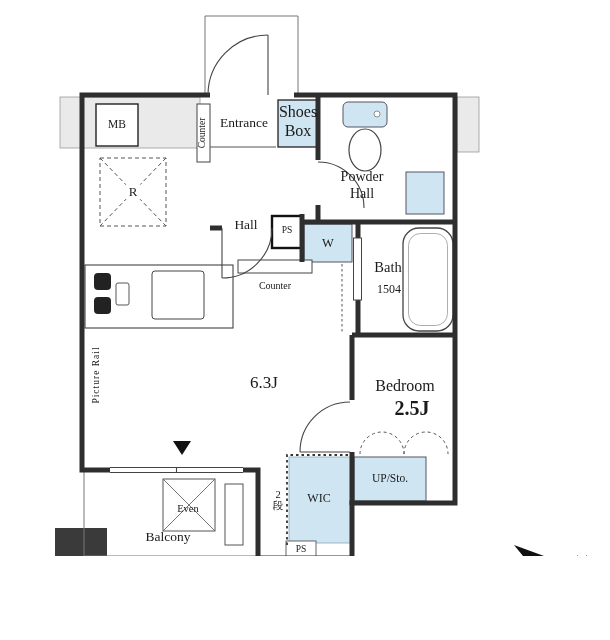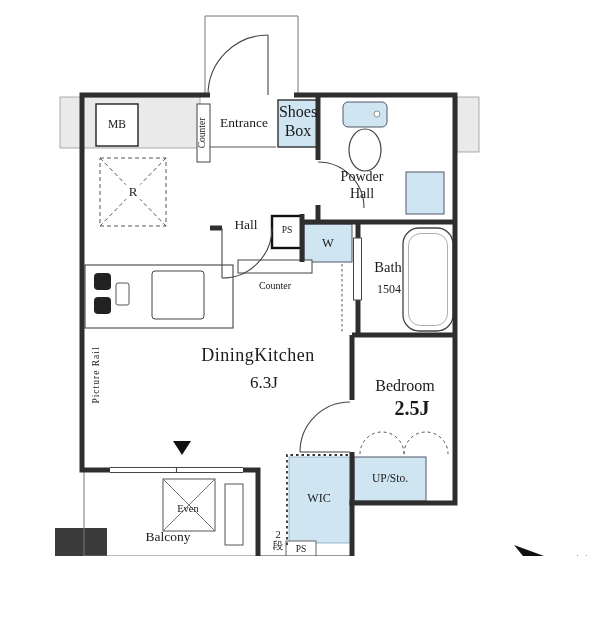--- a/index.html
+++ b/index.html
@@ -4,21 +4,21 @@
 <style>
   html,body{margin:0;padding:0;background:#fff;}
   #stage{position:relative;width:610px;height:556px;background:#ffffff;overflow:hidden;
          font-family:"Liberation Serif","DejaVu Serif",serif;color:#1a1a1a;}
   #plan-svg{position:absolute;left:0;top:0;}
   .lbl{position:absolute;transform:translate(-50%,-50%);white-space:nowrap;line-height:1.18;
        text-align:center;color:#1a1a1a;}
   .lbl.v{transform:translate(-50%,-50%) rotate(-90deg);}
   .lbl.v90{transform:translate(-50%,-50%) rotate(90deg);}
   .ln{display:block;}
-  .stack{white-space:normal;word-break:break-all;width:14px;line-height:1.05;margin-top:40px;}
+  .stack{white-space:normal;word-break:break-all;width:14px;line-height:1.05;}
 </style>
 </head>
 <body>
 
 <div id="stage">
 
   <svg id="plan-svg" width="610" height="640" viewBox="0 0 610 640">
 
     <rect x="60" y="97" width="140" height="51" fill="#eaeaea" stroke="#999" stroke-width="0.8"></rect>
     <rect x="457" y="97" width="22" height="55" fill="#eaeaea" stroke="#999" stroke-width="0.8"></rect>
@@ -129,21 +129,20 @@
   <div class="lbl" style="left:362px;top:186px;font-size:14px;">
     <span class="ln">Powder</span>
     <span class="ln">Hall</span>
   </div>
   <div class="lbl" style="left:133px;top:192px;font-size:13px;background:#fff;padding:0 3px;">R</div>
   <div class="lbl" style="left:287px;top:231px;font-size:9.5px;">PS</div>
   <div class="lbl" style="left:328px;top:243px;font-size:12.5px;">W</div>
   <div class="lbl" style="left:275px;top:286px;font-size:10px;">Counter</div>
   <div class="lbl" style="left:388px;top:268px;font-size:14.5px;text-align:center;">Bath</div>
   <div class="lbl" style="left:389px;top:289px;font-size:12px;">1504</div>
-  <div class="lbl" style="left:258px;top:356px;font-size:18px;letter-spacing:0.5px;">DiningKitchen</div>
   <div class="lbl" style="left:264px;top:383px;font-size:17px;">6.3J</div>
   <div class="lbl v" style="left:97px;top:375px;font-size:9.5px;letter-spacing:1px;">Picture Rail</div>
   <div class="lbl" style="left:405px;top:386px;font-size:16px;">Bedroom</div>
   <div class="lbl" style="left:412px;top:409px;font-size:20px;font-weight:bold;">2.5J</div>
   <div class="lbl" style="left:319px;top:498px;font-size:12px;">WIC</div>
   <div class="lbl stack" style="left:278px;top:500px;font-size:10.5px;">2段</div>
   <div class="lbl" style="left:390px;top:479px;font-size:11.5px;">UP/Sto.</div>
   <div class="lbl" style="left:301px;top:550px;font-size:9.5px;">PS</div>
   <div class="lbl" style="left:188px;top:509px;font-size:10.5px;">Even</div>
   <div class="lbl" style="left:168px;top:537px;font-size:13.5px;">Balcony</div>

